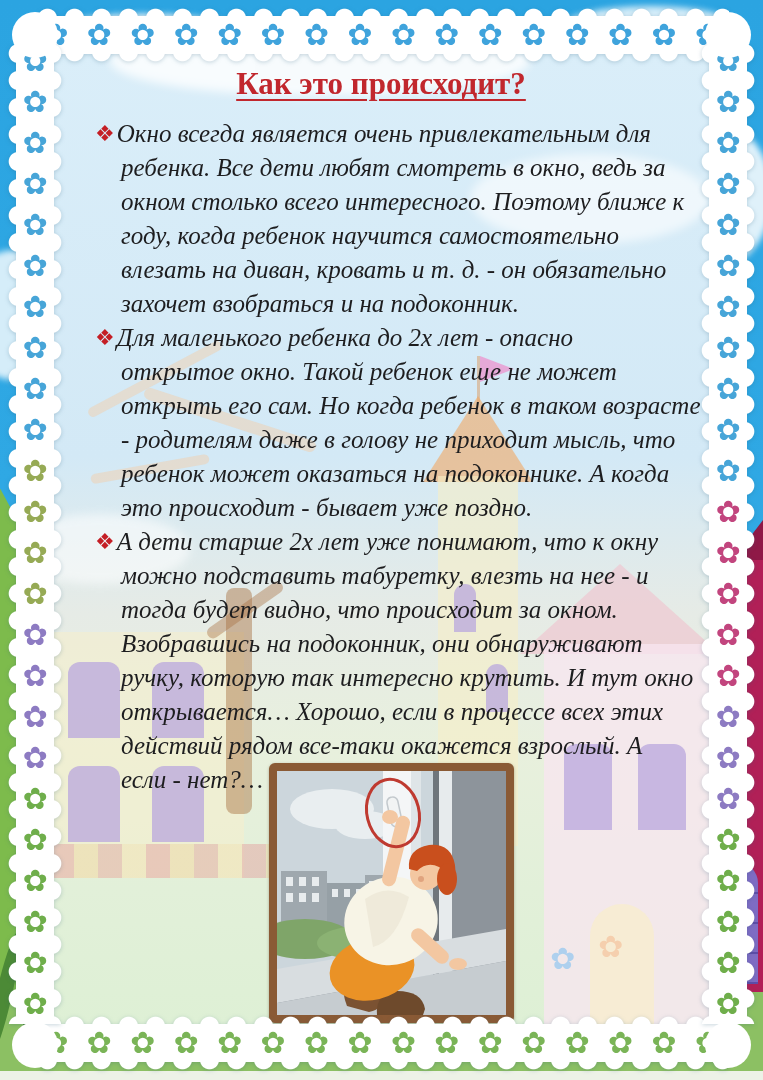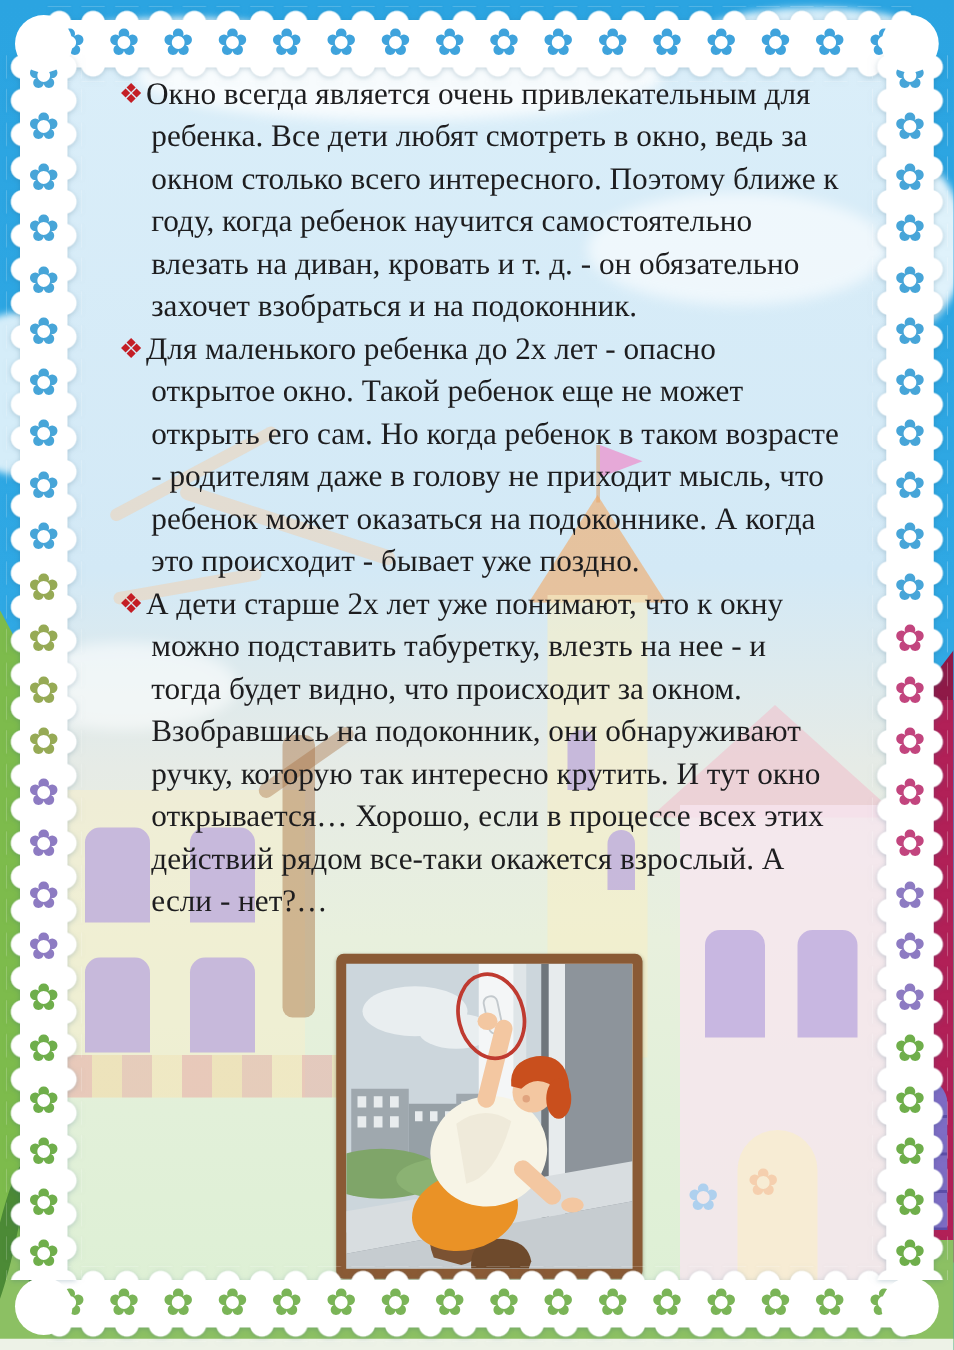--- a/index.html
+++ b/index.html
@@ -64,21 +64,21 @@
           border-left:100px solid transparent;border-right:100px solid transparent;border-bottom:90px solid #f0c2cd;}
   .door-r{position:absolute;left:540px;top:860px;width:64px;height:124px;background:#f7ecd2;border-radius:32px 32px 0 0;opacity:.9;}
   .path{position:absolute;left:0;top:800px;width:430px;height:34px;opacity:.55;
         background:repeating-linear-gradient(90deg,#e3aaa6 0 24px,#ecd9a9 24px 48px,#dfb0a8 48px 72px,#f0e3b8 72px 96px);}
   .mini-flower{position:absolute;font-family:"DejaVu Sans",sans-serif;font-size:30px;line-height:30px;opacity:.8;}
 
   
   .text-layer{position:relative;z-index:2;}
   .title{margin:22px 30px 0 30px;text-align:center;font-weight:bold;font-size:31px;
          color:var(--title-color,#c1272d);text-decoration:underline;text-underline-offset:5px;text-decoration-thickness:2px;}
-  .bullets{margin-top:15px;padding-left:45px;padding-right:8px;}
+  .bullets{margin-top:15px;padding-left:45px;padding-right:8px;font-style:italic;}
   .bullet-item{font-size:25px;line-height:34px;color:var(--text-color,#1d1d1f);
                padding-left:26px;text-indent:-26px;}
   .bullet-mark{font-family:"DejaVu Sans",sans-serif;color:var(--bullet-color,#c41e25);font-size:22px;
                margin-right:2px;vertical-align:1px;}
   .bullet-text{white-space:pre-line;}
 
   
   .illustration{position:absolute;left:269px;top:763px;width:245px;height:260px;z-index:4;
                 border:8px solid #8a5a35;border-radius:6px;box-shadow:inset 0 0 0 2px #ecd8b2,0 1px 3px rgba(60,40,10,.35);
                 background:#ccd6dc;overflow:hidden;box-sizing:border-box;}
@@ -128,20 +128,21 @@
       <div class="house-r"></div>
       <div class="arch-win" style="left:514px;top:700px;width:48px;height:86px;"></div>
       <div class="arch-win" style="left:588px;top:700px;width:48px;height:86px;"></div>
       <div class="door-r"></div>
       <div class="path"></div>
       <div class="mini-flower" style="left:500px;top:900px;color:#9ecbf0;">✿</div>
       <div class="mini-flower" style="left:548px;top:888px;color:#f5c9a5;">✿</div>
     </div>
 
     <div class="text-layer">
+      <div class="title">Как это происходит?</div>
       <div class="bullets">
         <div class="bullet-item">
           <span class="bullet-mark">❖</span><span class="bullet-text">Окно всегда является очень привлекательным для
 ребенка. Все дети любят смотреть в окно, ведь за
 окном столько всего интересного. Поэтому ближе к
 году, когда ребенок научится самостоятельно
 влезать на диван, кровать и т. д. - он обязательно
 захочет взобраться и на подоконник.</span>
         </div>
         <div class="bullet-item">

